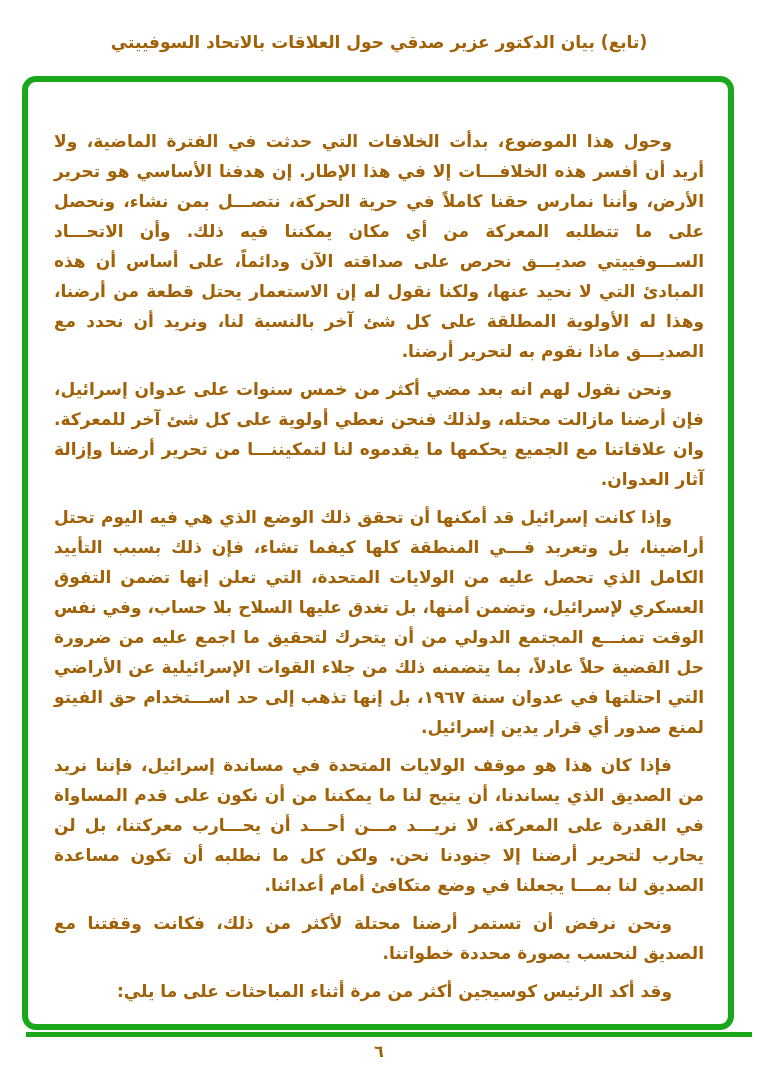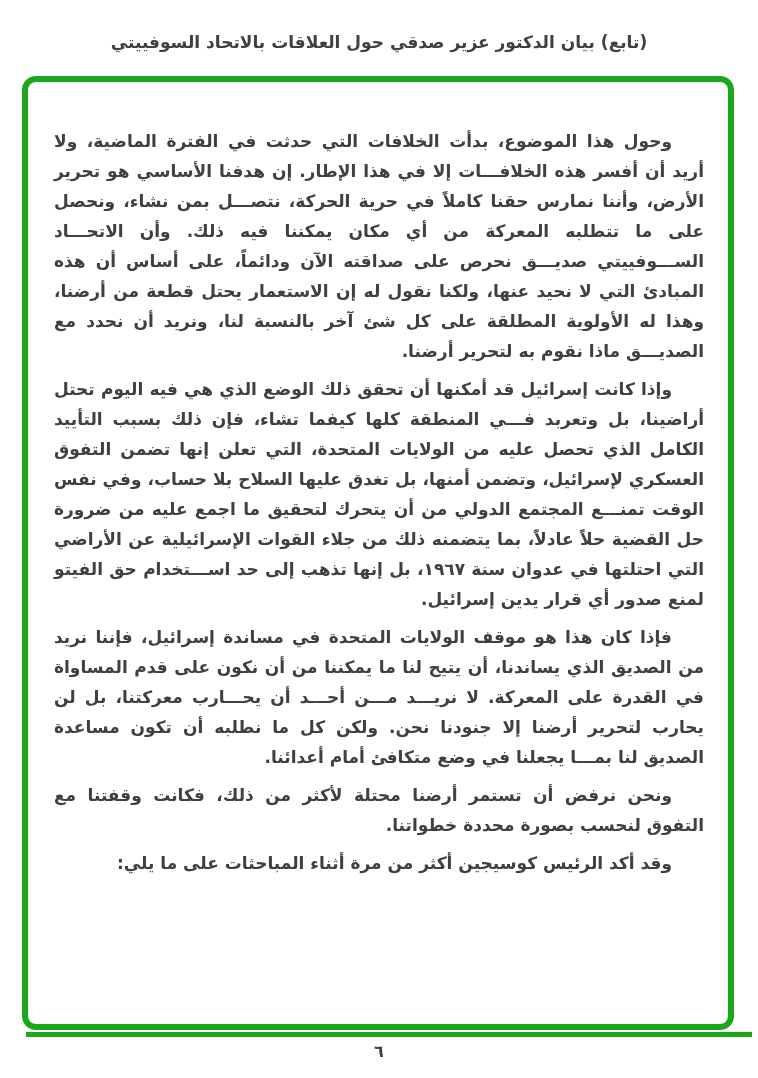--- a/index.html
+++ b/index.html
@@ -7,21 +7,21 @@
     padding: 0;
     background: #ffffff;
   }
   .page {
     position: relative;
     width: 758px;
     height: 1078px;
     background: #ffffff;
     overflow: hidden;
     font-family: "DejaVu Sans", sans-serif;
-    color: #404040;
+    color: #a16207;
   }
   .doc-header {
     position: absolute;
     top: 32px;
     left: 0;
     width: 100%;
     text-align: center;
     direction: rtl;
     font-size: 17px;
     font-weight: bold;
@@ -76,22 +76,23 @@
 
 <div class="page" style="--frame-green: #1aa81a;">
 
   <div class="doc-header">(تابع) بيان الدكتور عزير صدقي حول العلاقات بالاتحاد السوفييتي</div>
 
   <div class="doc-frame"></div>
   <div class="doc-frame-underline"></div>
 
   <div class="doc-body">
     <p>وحول هذا الموضوع، بدأت الخلافات التي حدثت في الفترة الماضية، ولا أريد أن أفسر هذه الخلافـــات إلا في هذا الإطار. إن هدفنا الأساسي هو تحرير الأرض، وأننا نمارس حقنا كاملاً في حرية الحركة، نتصـــل بمن نشاء، ونحصل على ما تتطلبه المعركة من أي مكان يمكننا فيه ذلك. وأن الاتحـــاد الســـوفييتي صديـــق نحرص على صداقته الآن ودائماً، على أساس أن هذه المبادئ التي لا نحيد عنها، ولكنا نقول له إن الاستعمار يحتل قطعة من أرضنا، وهذا له الأولوية المطلقة على كل شئ آخر بالنسبة لنا، ونريد أن نحدد مع الصديـــق ماذا نقوم به لتحرير أرضنا.</p>
+    <p>ونحن نقول لهم انه بعد مضي أكثر من خمس سنوات على عدوان إسرائيل، فإن أرضنا مازالت محتله، ولذلك فنحن نعطي أولوية على كل شئ آخر للمعركة. وان علاقاتنا مع الجميع يحكمها ما يقدموه لنا لتمكيننـــا من تحرير أرضنا وإزالة آثار العدوان.</p>
     <p>وإذا كانت إسرائيل قد أمكنها أن تحقق ذلك الوضع الذي هي فيه اليوم تحتل أراضينا، بل وتعربد فـــي المنطقة كلها كيفما تشاء، فإن ذلك بسبب التأييد الكامل الذي تحصل عليه من الولايات المتحدة، التي تعلن إنها تضمن التفوق العسكري لإسرائيل، وتضمن أمنها، بل تغدق عليها السلاح بلا حساب، وفي نفس الوقت تمنـــع المجتمع الدولي من أن يتحرك لتحقيق ما اجمع عليه من ضرورة حل القضية حلاً عادلاً، بما يتضمنه ذلك من جلاء القوات الإسرائيلية عن الأراضي التي احتلتها في عدوان سنة ١٩٦٧، بل إنها تذهب إلى حد اســـتخدام حق الفيتو لمنع صدور أي قرار يدين إسرائيل.</p>
     <p>فإذا كان هذا هو موقف الولايات المتحدة في مساندة إسرائيل، فإننا نريد من الصديق الذي يساندنا، أن يتيح لنا ما يمكننا من أن نكون على قدم المساواة في القدرة على المعركة. لا نريـــد مـــن أحـــد أن يحـــارب معركتنا، بل لن يحارب لتحرير أرضنا إلا جنودنا نحن. ولكن كل ما نطلبه أن تكون مساعدة الصديق لنا بمـــا يجعلنا في وضع متكافئ أمام أعدائنا.</p>
-    <p>ونحن نرفض أن تستمر أرضنا محتلة لأكثر من ذلك، فكانت وقفتنا مع التفوق لنحسب بصورة محددة خطواتنا.</p>
+    <p>ونحن نرفض أن تستمر أرضنا محتلة لأكثر من ذلك، فكانت وقفتنا مع الصديق لنحسب بصورة محددة خطواتنا.</p>
     <p>وقد أكد الرئيس كوسيجين أكثر من مرة أثناء المباحثات على ما يلي:</p>
 
   </div>
 
   <div class="page-number">٦</div>
 
 </div>
 
 </body></html>

